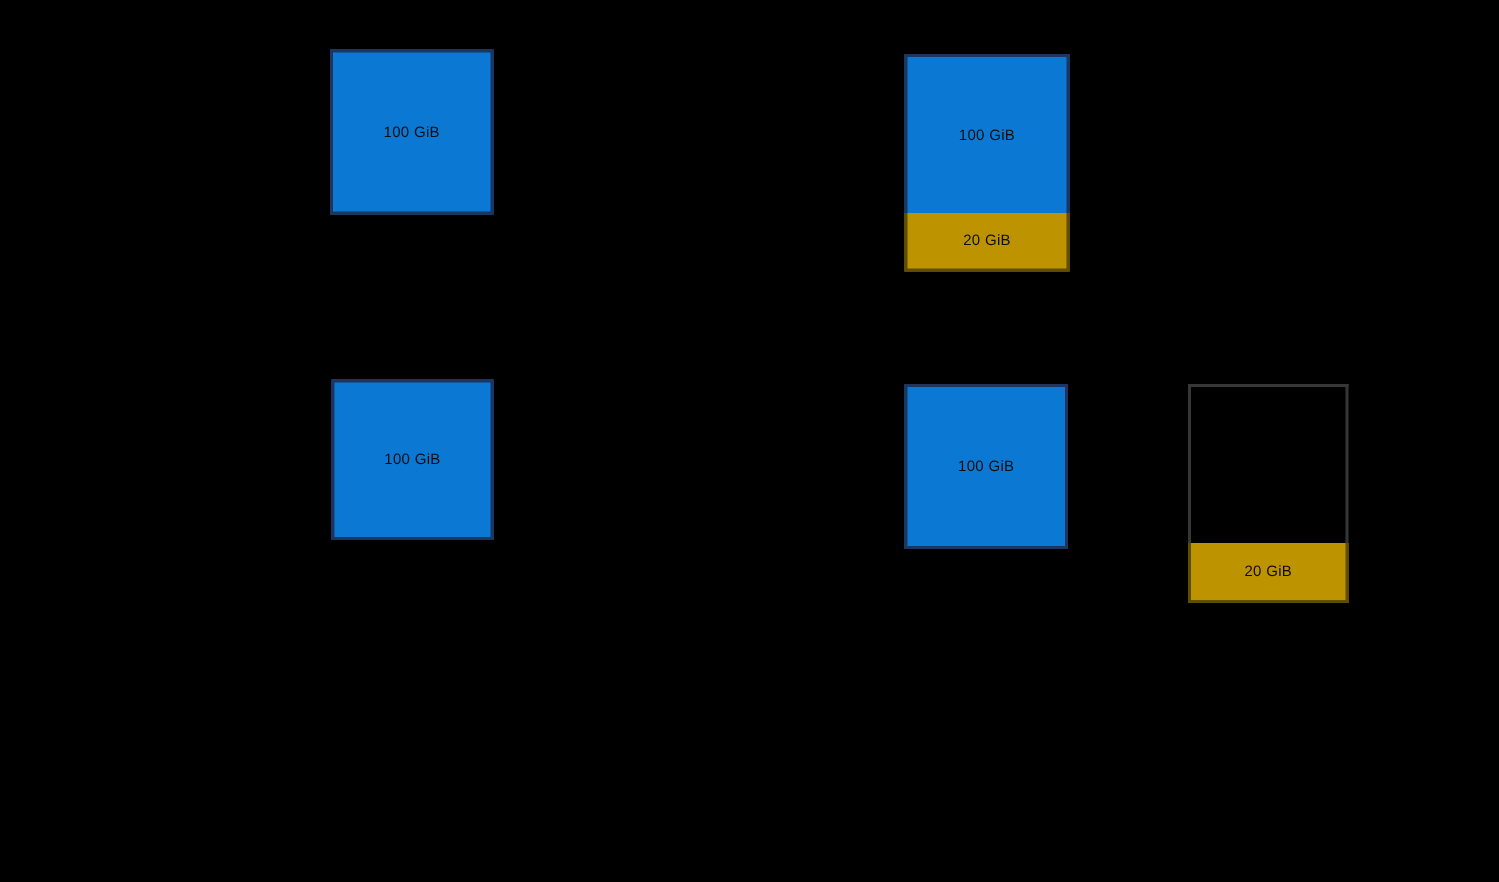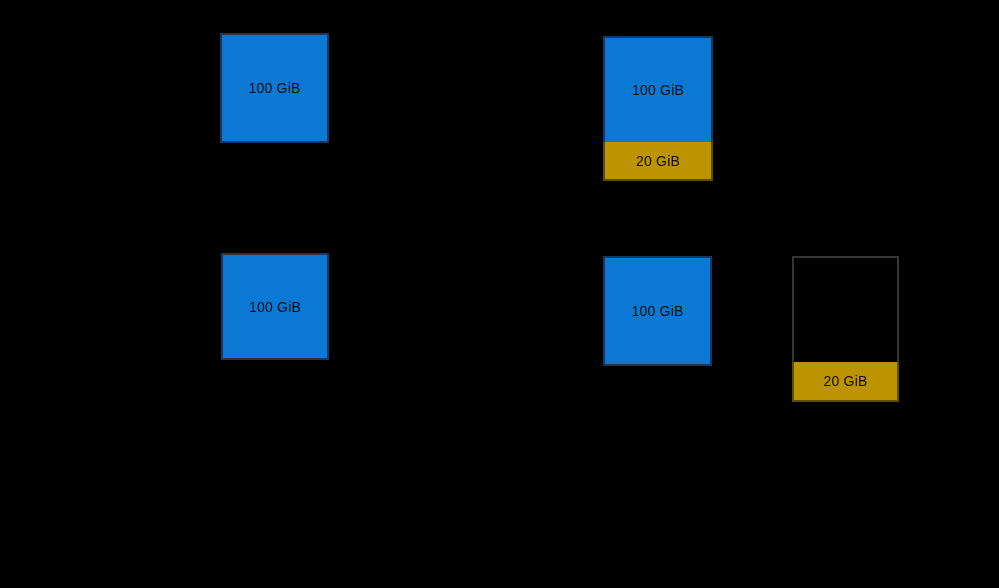--- a/index.html
+++ b/index.html
@@ -37,21 +37,21 @@
     background: var(--changed_fill, #be9300);
     border: 2px solid var(--changed_border, #5f4d00);
   }
   .seg-empty {
     background: transparent;
     border: 2px solid var(--empty_box_border, #363636);
   }
   .no-bottom { border-bottom: none; }
   .no-top { border-top: none; }
   .label {
-    font-size: 14px;
+    font-size: 10px;
     color: var(--label_text, #0d0d0d);
     letter-spacing: 0.2px;
     white-space: nowrap;
   }
   
   #box-top-left      { left: 220px; top: 33px;  width: 109px; height: 110px; }
   #box-top-right     { left: 603px; top: 36px;  width: 110px; height: 145px; }
   #box-middle-left   { left: 221px; top: 253px; width: 108px; height: 107px; }
   #box-middle-right  { left: 603px; top: 256px; width: 109px; height: 110px; }
   #box-snapshot      { left: 792px; top: 256px; width: 107px; height: 146px; }

